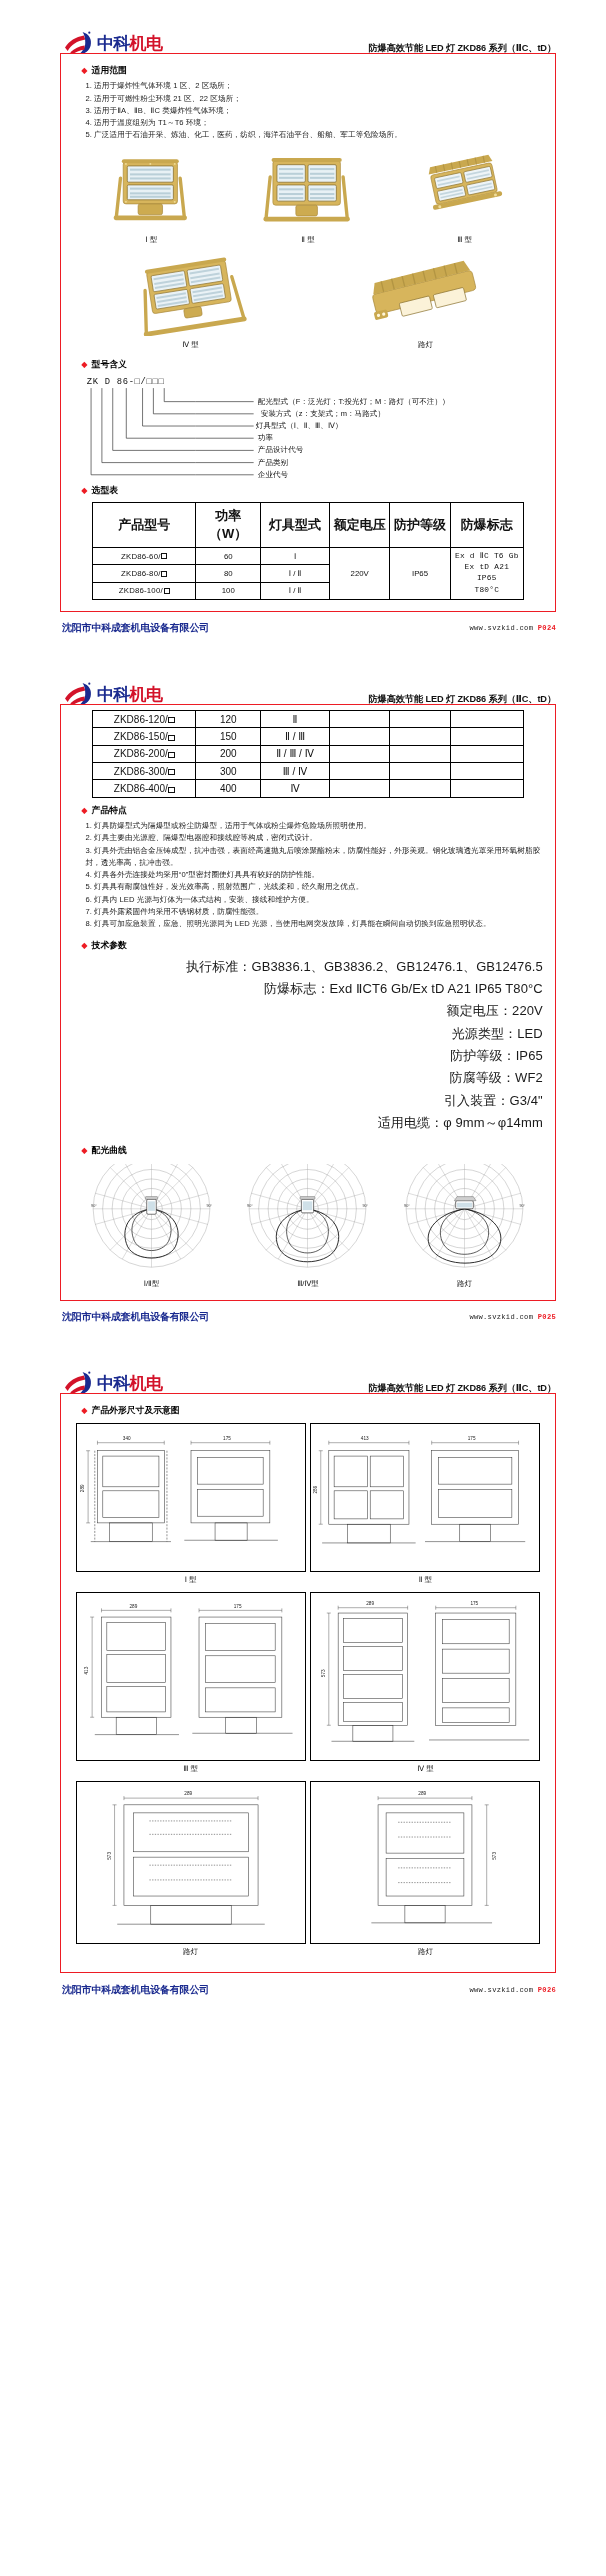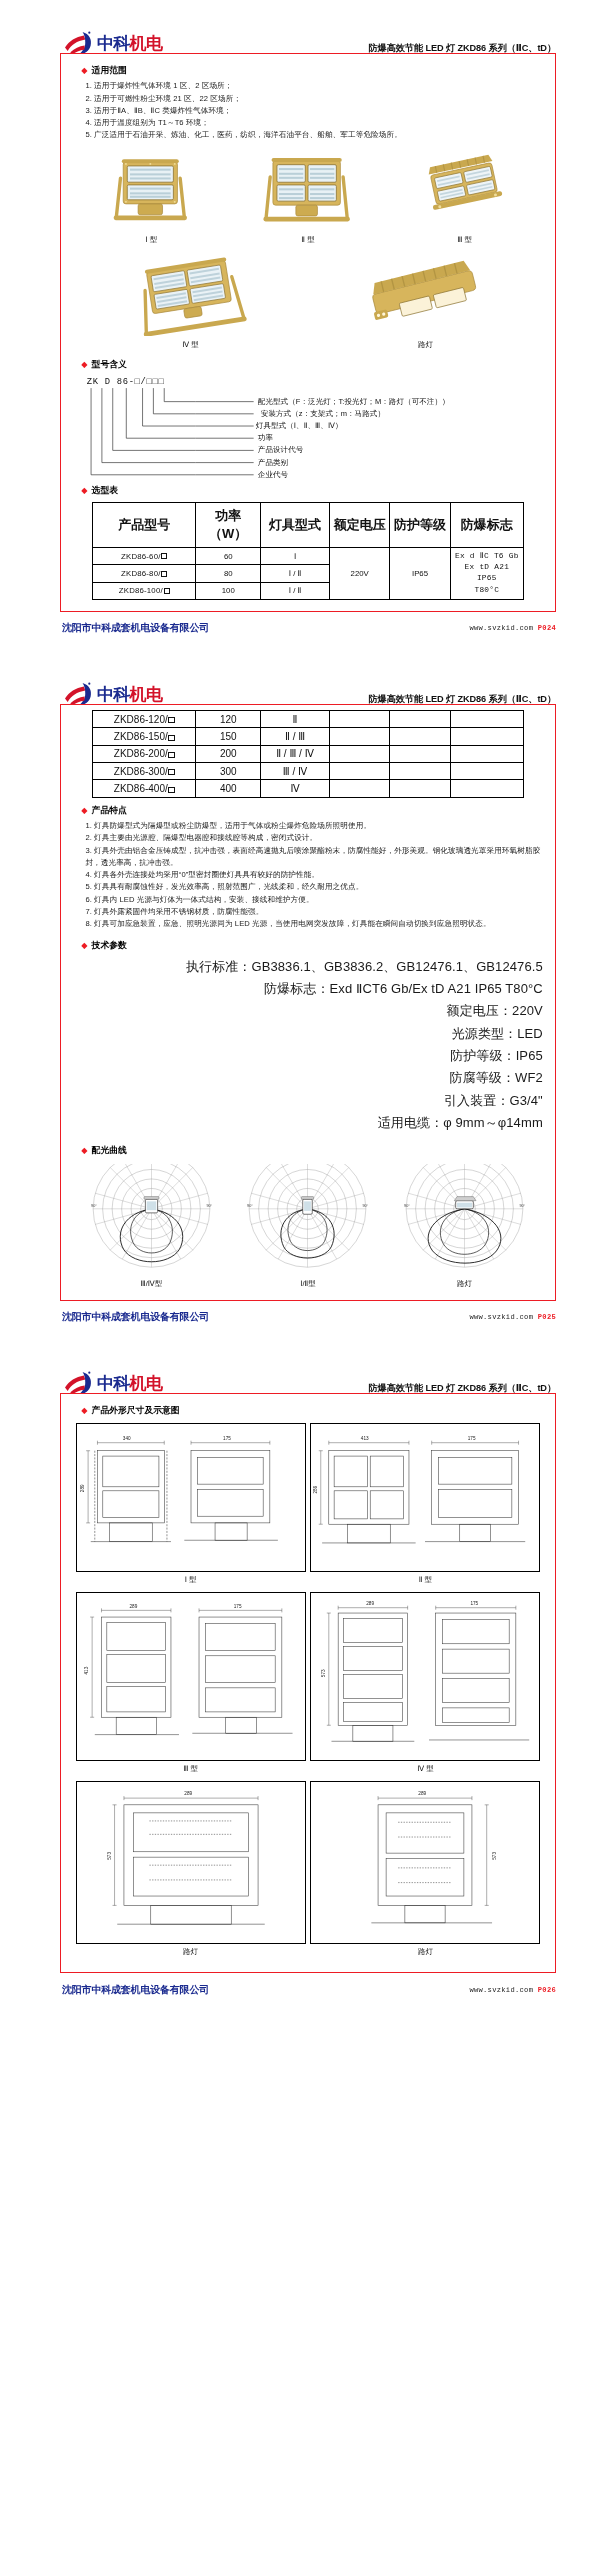--- a/index.html
+++ b/index.html
@@ -626,34 +626,36 @@
           <g stroke="#9a9a9a" stroke-width="0.5">
             <line x1="9" y1="66" x2="181" y2="66"></line>
             <line x1="95" y1="-20" x2="95" y2="152"></line>
             <line x1="34" y1="5" x2="156" y2="127"></line>
             <line x1="156" y1="5" x2="34" y2="127"></line>
             <line x1="52" y1="-8" x2="138" y2="140"></line>
             <line x1="138" y1="-8" x2="52" y2="140"></line>
             <line x1="12" y1="43" x2="178" y2="89"></line>
             <line x1="12" y1="89" x2="178" y2="43"></line>
           </g>
-          <path d="M95 66 C56 72, 40 100, 54 126 C70 150, 120 150, 136 126 C150 100, 134 72, 95 66 Z" fill="none" stroke="#111" stroke-width="1.3"></path>
-          <path d="M95 66 C68 70, 58 94, 68 116 C78 136, 112 136, 122 116 C132 94, 122 70, 95 66 Z" fill="none" stroke="#111" stroke-width="1"></path>
+
+          <path d="M95 66 C62 70, 48 96, 60 122 C72 144, 118 144, 130 122 C142 96, 128 70, 95 66 Z" fill="none" stroke="#111" stroke-width="1.3"></path>
+          <path d="M95 66 C70 70, 60 92, 70 114 C80 132, 110 132, 120 114 C130 92, 120 70, 95 66 Z" fill="none" stroke="#111" stroke-width="1"></path>
+
           <g>
-            <rect x="86" y="52" width="18" height="20" rx="2" fill="#ffffff" stroke="#333" stroke-width="1"></rect>
-            <rect x="88" y="55" width="14" height="13" fill="#cfe0e8"></rect>
-            <rect x="84" y="48" width="22" height="4" rx="1" fill="#cfcfcf" stroke="#555" stroke-width="0.6"></rect>
+            <rect x="88" y="52" width="14" height="22" rx="2" fill="#ffffff" stroke="#333" stroke-width="1"></rect>
+            <rect x="90" y="55" width="10" height="14" fill="#cfe0e8"></rect>
+            <rect x="86" y="48" width="18" height="4" rx="1" fill="#cfcfcf" stroke="#555" stroke-width="0.6"></rect>
           </g>
           <g font-size="5.5" fill="#444" font-family="Liberation Sans, sans-serif">
             <text x="92" y="-14">0°</text>
             <text x="176" y="63">90°</text>
             <text x="6" y="63">90°</text>
           </g>
         </svg>
-        <div class="curve-cap">Ⅲ/Ⅳ型</div>
+        <div class="curve-cap">Ⅰ/Ⅱ型</div>
       </div>
 
       <div class="curve-cell">
         <svg width="129" height="110" viewBox="0 0 190 162">
           <g stroke="#9a9a9a" stroke-width="0.6" fill="none">
             <circle cx="95" cy="66" r="16"></circle>
               <circle cx="95" cy="66" r="30"></circle>
               <circle cx="95" cy="66" r="44"></circle>
             <circle cx="95" cy="66" r="58"></circle>
               <circle cx="95" cy="66" r="72"></circle>
@@ -662,36 +664,34 @@
           <g stroke="#9a9a9a" stroke-width="0.5">
             <line x1="9" y1="66" x2="181" y2="66"></line>
             <line x1="95" y1="-20" x2="95" y2="152"></line>
             <line x1="34" y1="5" x2="156" y2="127"></line>
             <line x1="156" y1="5" x2="34" y2="127"></line>
             <line x1="52" y1="-8" x2="138" y2="140"></line>
             <line x1="138" y1="-8" x2="52" y2="140"></line>
             <line x1="12" y1="43" x2="178" y2="89"></line>
             <line x1="12" y1="89" x2="178" y2="43"></line>
           </g>
-
-          <path d="M95 66 C62 70, 48 96, 60 122 C72 144, 118 144, 130 122 C142 96, 128 70, 95 66 Z" fill="none" stroke="#111" stroke-width="1.3"></path>
-          <path d="M95 66 C70 70, 60 92, 70 114 C80 132, 110 132, 120 114 C130 92, 120 70, 95 66 Z" fill="none" stroke="#111" stroke-width="1"></path>
-
+          <path d="M95 66 C56 72, 40 100, 54 126 C70 150, 120 150, 136 126 C150 100, 134 72, 95 66 Z" fill="none" stroke="#111" stroke-width="1.3"></path>
+          <path d="M95 66 C68 70, 58 94, 68 116 C78 136, 112 136, 122 116 C132 94, 122 70, 95 66 Z" fill="none" stroke="#111" stroke-width="1"></path>
           <g>
-            <rect x="88" y="52" width="14" height="22" rx="2" fill="#ffffff" stroke="#333" stroke-width="1"></rect>
-            <rect x="90" y="55" width="10" height="14" fill="#cfe0e8"></rect>
-            <rect x="86" y="48" width="18" height="4" rx="1" fill="#cfcfcf" stroke="#555" stroke-width="0.6"></rect>
+            <rect x="86" y="52" width="18" height="20" rx="2" fill="#ffffff" stroke="#333" stroke-width="1"></rect>
+            <rect x="88" y="55" width="14" height="13" fill="#cfe0e8"></rect>
+            <rect x="84" y="48" width="22" height="4" rx="1" fill="#cfcfcf" stroke="#555" stroke-width="0.6"></rect>
           </g>
           <g font-size="5.5" fill="#444" font-family="Liberation Sans, sans-serif">
             <text x="92" y="-14">0°</text>
             <text x="176" y="63">90°</text>
             <text x="6" y="63">90°</text>
           </g>
         </svg>
-        <div class="curve-cap">Ⅰ/Ⅱ型</div>
+        <div class="curve-cap">Ⅲ/Ⅳ型</div>
       </div>
 
       <div class="curve-cell">
         <svg width="129" height="110" viewBox="0 0 190 162">
           <g stroke="#9a9a9a" stroke-width="0.6" fill="none">
             <circle cx="95" cy="66" r="16"></circle>
               <circle cx="95" cy="66" r="30"></circle>
               <circle cx="95" cy="66" r="44"></circle>
             <circle cx="95" cy="66" r="58"></circle>
               <circle cx="95" cy="66" r="72"></circle>

